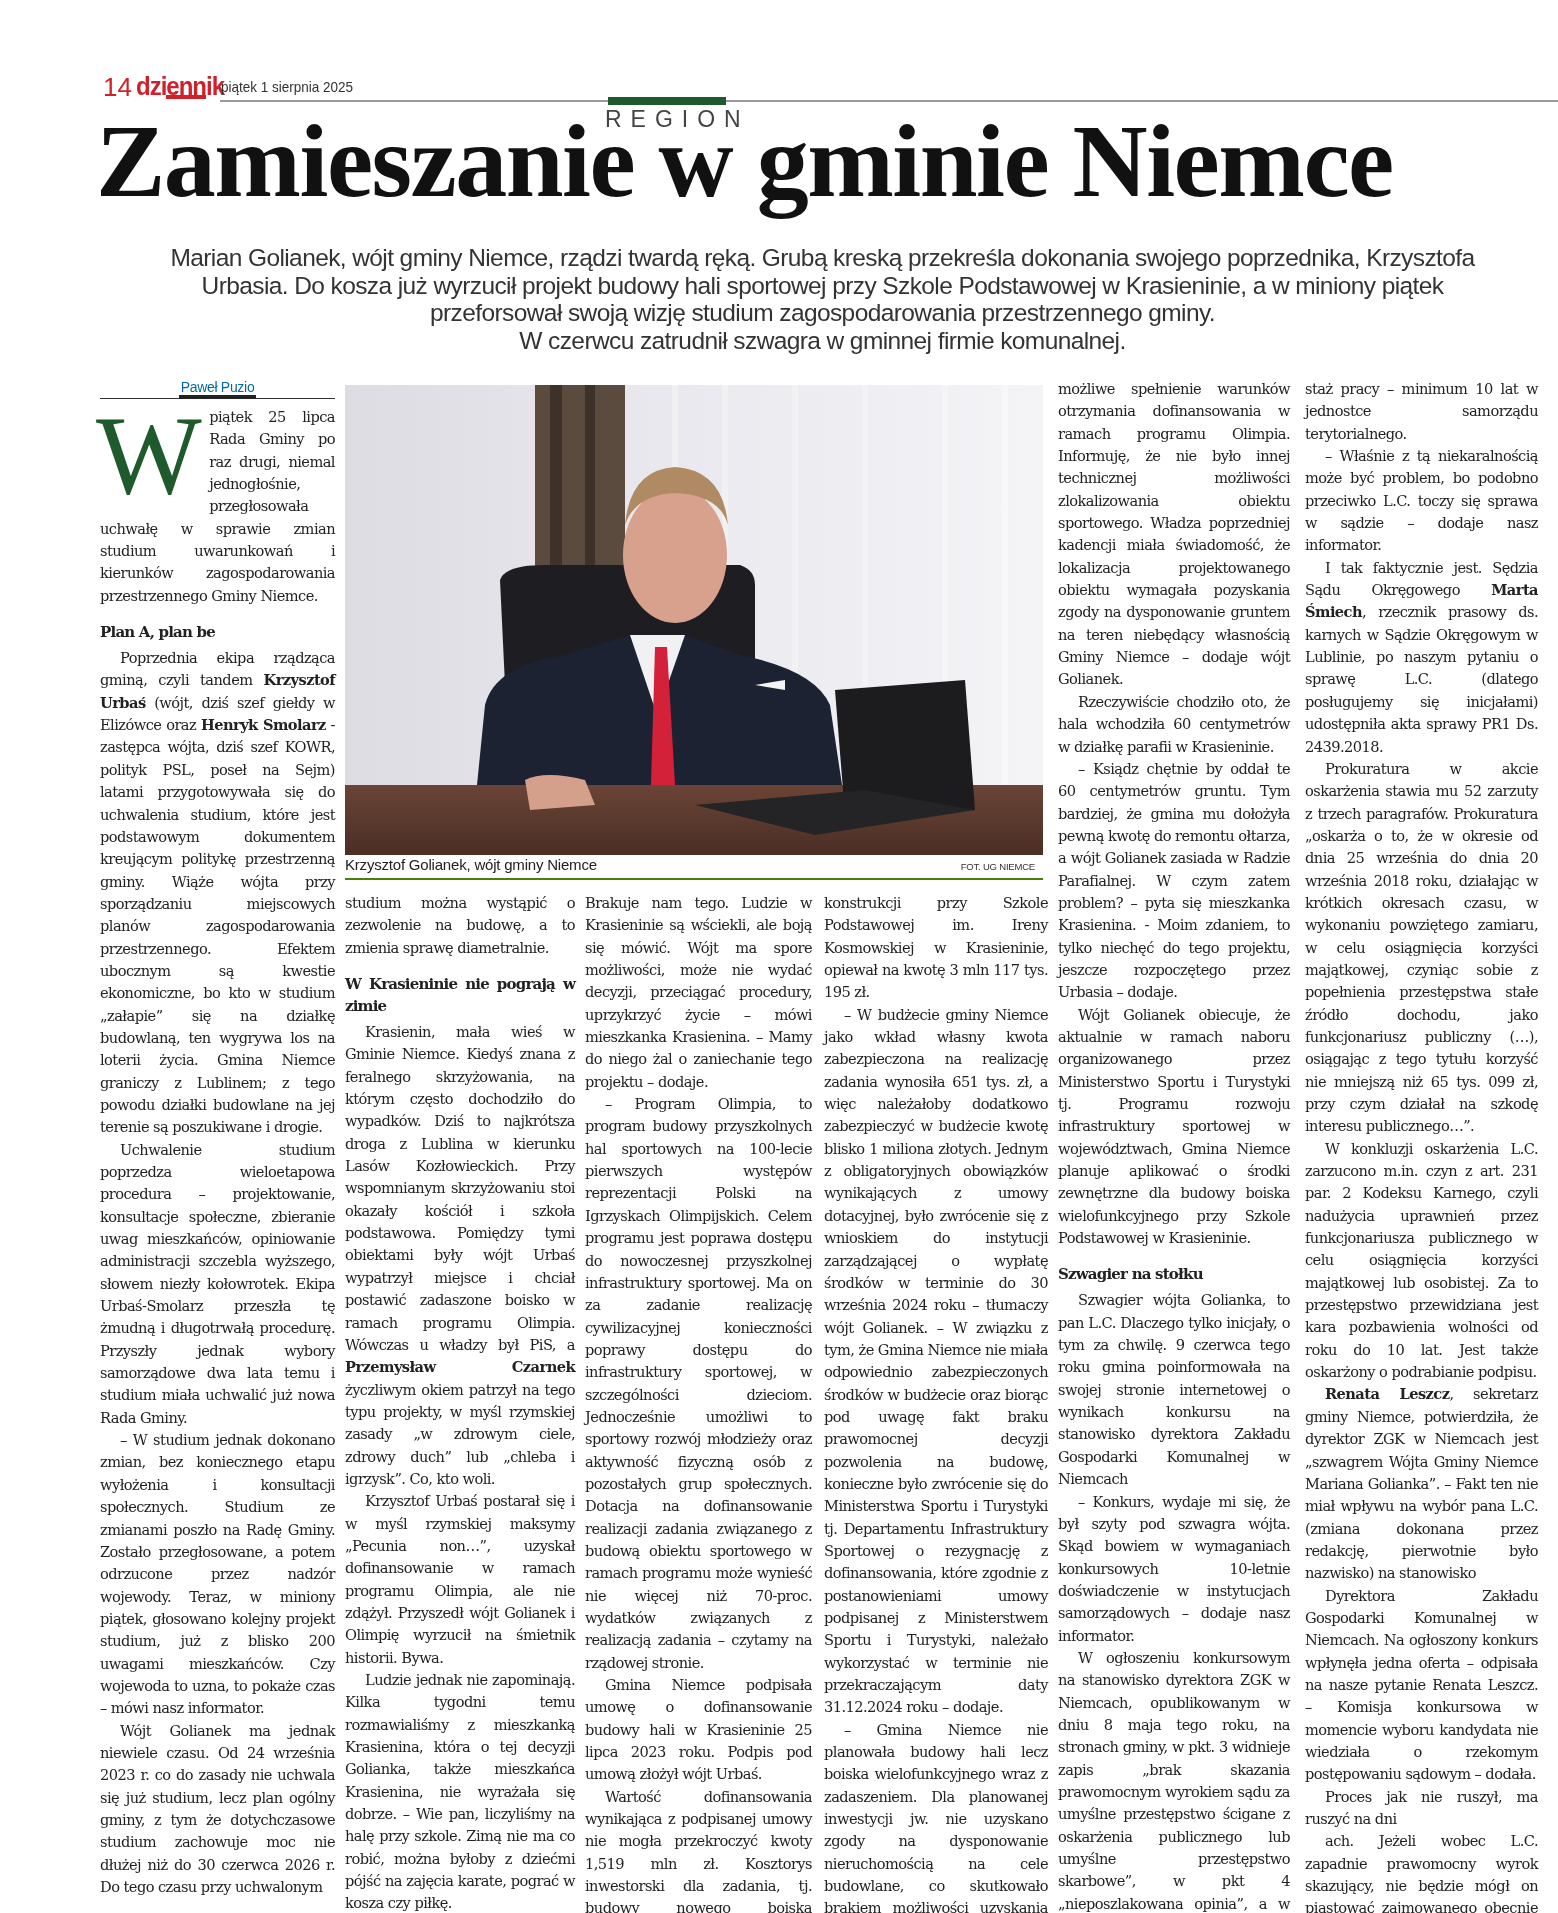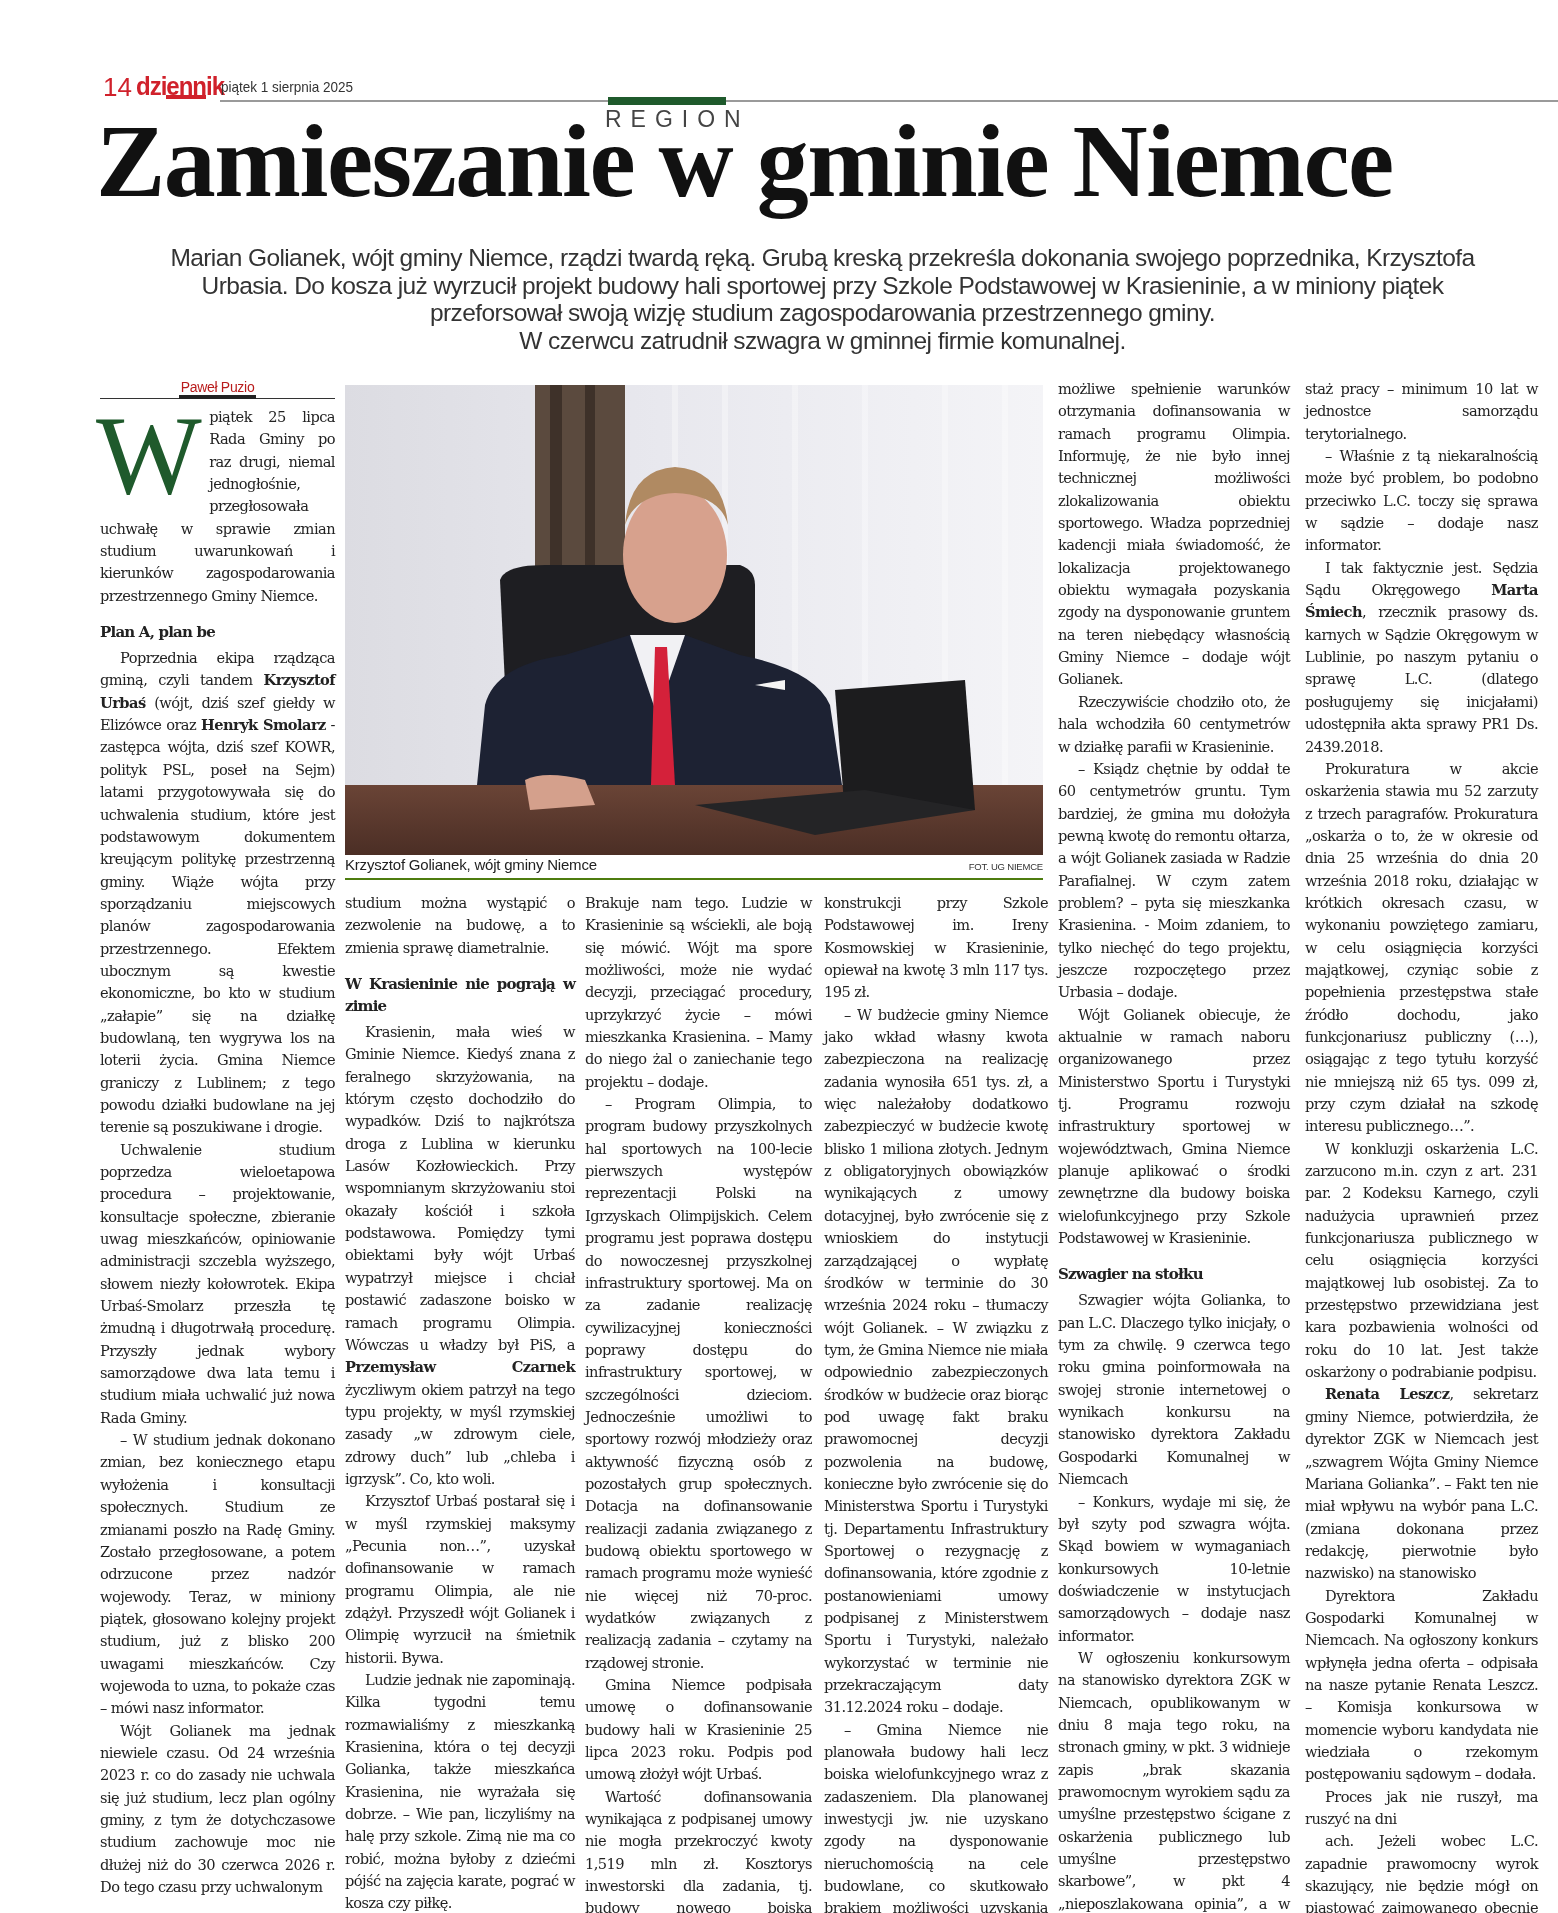--- a/index.html
+++ b/index.html
@@ -13,33 +13,33 @@
   .rule-top { left: 220px; top: 100px; width: 1338px; height: 2px; background: #9a9a9a; }
   .section { left: 605px; top: 70px; width: 125px; text-align: center; font-family: "Liberation Sans", sans-serif; font-size: 23px; color: #444; letter-spacing: 9px; font-weight: 300; margin-top: 36px; }
   .section-bar { left: 608px; top: 97px; width: 118px; height: 8px; background: #1f5a2c; }
   
   .title { left: 96px; top: 106px; width: 1450px; font-family: "Liberation Serif", serif; font-weight: bold; font-size: 104px; line-height: 110px; color: #111; letter-spacing: -1.5px; white-space: nowrap; }
   
   .lead { left: 100px; top: 244px; width: 1445px; text-align: center; font-family: "Liberation Sans", sans-serif; font-size: 24.5px; line-height: 27.5px; color: #333; letter-spacing: -0.6px; }
   .lead div { white-space: nowrap; }
   
   .byline { left: 100px; top: 378px; width: 235px; height: 20px; border-bottom: 1px solid #333; text-align: center; }
-  .byline span { font-family: "Liberation Sans", sans-serif; font-size: 14px; color: #b91c1c; border-bottom: 4px solid #222; padding: 0 2px; letter-spacing: -0.3px; }
+  .byline span { font-family: "Liberation Sans", sans-serif; font-size: 14px; color: #0369a1; border-bottom: 4px solid #222; padding: 0 2px; letter-spacing: -0.3px; }
   
   .col { font-family: "DejaVu Serif", serif; font-size: 14.6px; line-height: 22.35px; color: #222; text-align: justify; hyphens: manual; letter-spacing: -0.55px; }
   .col p { margin: 0; text-indent: 20px; }
   .col p.noind { text-indent: 0; }
   .col h3 { margin: 14px 0 4px 0; font-family: "DejaVu Serif", serif; font-size: 15px; line-height: 22px; font-weight: bold; letter-spacing: -0.8px; }
   .col b { font-weight: bold; }
   .dropcap { float: left; font-family: "Liberation Serif", serif; font-size: 112px; line-height: 82px; color: #1f5a2c; margin: 8px 8px 0 -4px; height: 88px; }
   
   .photo { left: 345px; top: 385px; width: 698px; height: 470px; overflow: hidden; background: #e9e9ec; }
   .caption { left: 345px; top: 856px; width: 698px; height: 22px; border-bottom: 2px solid #4d7c0f; }
   .caption-text { position: absolute; left: 0; top: 0; font-family: "Liberation Sans", sans-serif; font-size: 15px; color: #222; letter-spacing: -0.2px; }
-  .credit { position: absolute; right: 0; top: 5px; font-family: "Liberation Sans", sans-serif; font-size: 9.5px; color: #333; letter-spacing: -0.2px; }
+  .credit { position: absolute; right: 8px; top: 5px; font-family: "Liberation Sans", sans-serif; font-size: 9.5px; color: #333; letter-spacing: -0.2px; }
 </style>
 </head>
 <body>
 
 <div class="abs pagenum">14</div>
 <div class="abs logo">dziennik</div>
 <div class="abs logo-sub"></div>
 <div class="abs date">piątek 1 sierpnia 2025</div>
 <div class="abs rule-top"></div>
 <div class="abs section">REGION</div>

